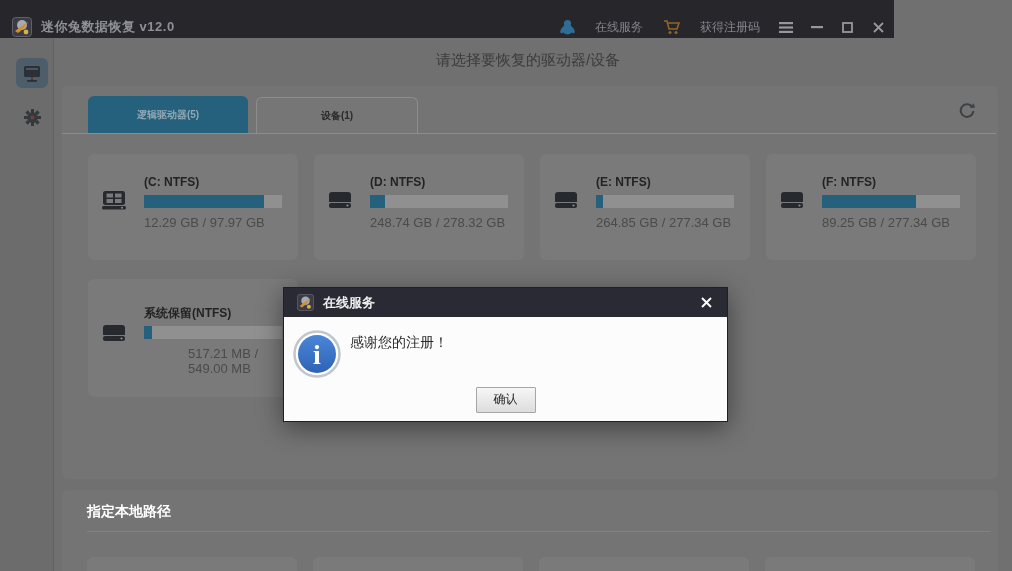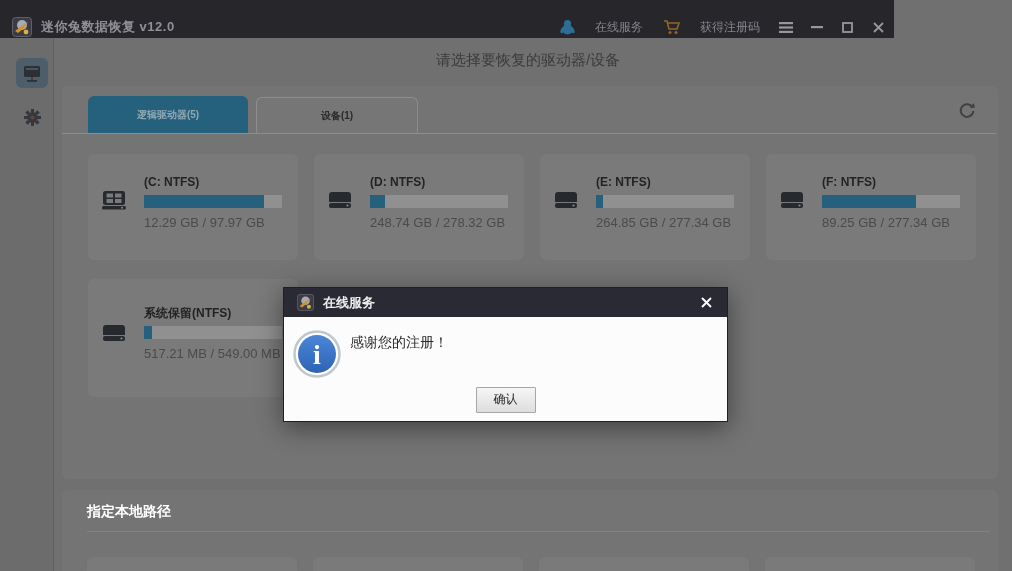--- a/index.html
+++ b/index.html
@@ -53,21 +53,21 @@
   }
   .card-tall { height:118px; }
   .drive-ic { position:absolute; left:14px; top:36px; }
   .card-tall .drive-ic { top:44px; }
   .drive-name { position:absolute; left:56px; top:21px; font-size:12px; font-weight:bold; color:#232323; }
   .card-tall .drive-name { top:26px; }
   .bar { position:absolute; left:56px; top:41px; width:138px; height:13px; background:#909090; }
   .card-tall .bar { top:47px; }
   .bar-fill { height:100%; background:#25607c; }
   .drive-size { position:absolute; left:56px; top:61px; font-size:13px; color:#4b4b4b; }
-  .card-tall .drive-size { top:67px; }
+  .card-tall .drive-size { top:67px;margin-left:44px; }
   
   .bottom-panel {
     position:absolute; left:8px; top:452px; width:936px; height:120px;
     background:#747474; border-radius:6px;
   }
   .bp-heading { position:absolute; left:25px; top:13px; font-size:14px; font-weight:bold; color:#ffffff; }
   .bp-divider { position:absolute; left:25px; top:41px; width:903px; height:1px; background:#828282; }
   .bp-cards { position:absolute; left:25px; top:67px; display:grid; grid-template-columns:repeat(4,210px); gap:16px; }
   .bp-card { width:210px; height:50px; background:#7a7a7a; border-radius:6px; cursor:pointer; }
   

